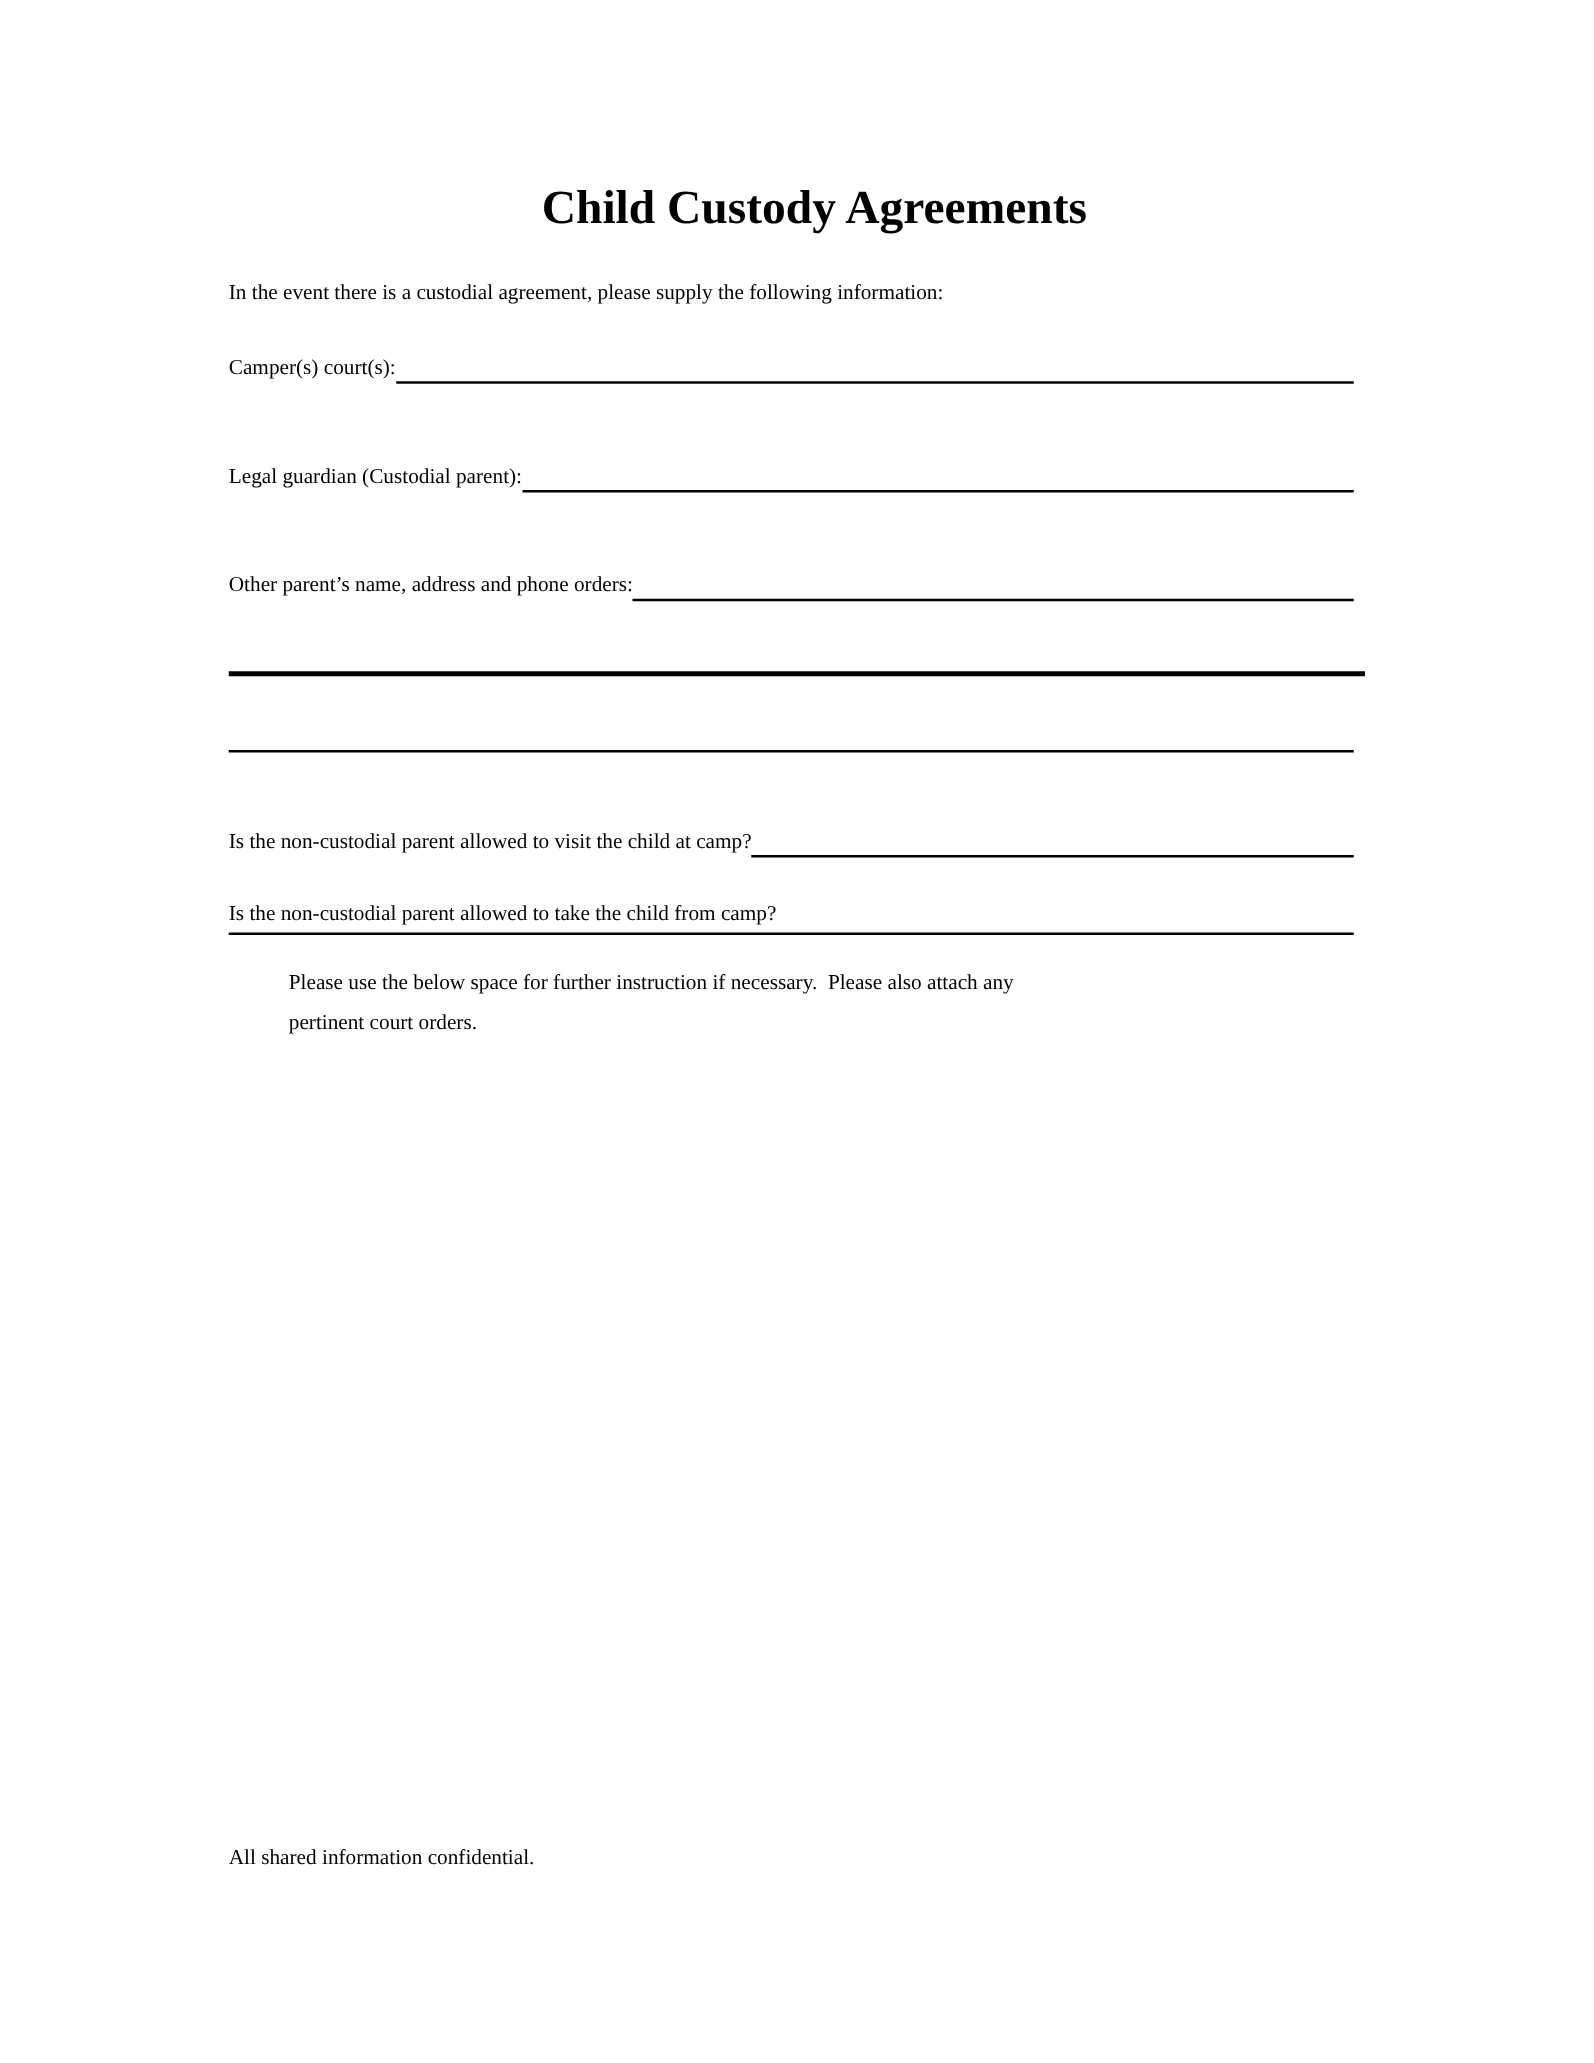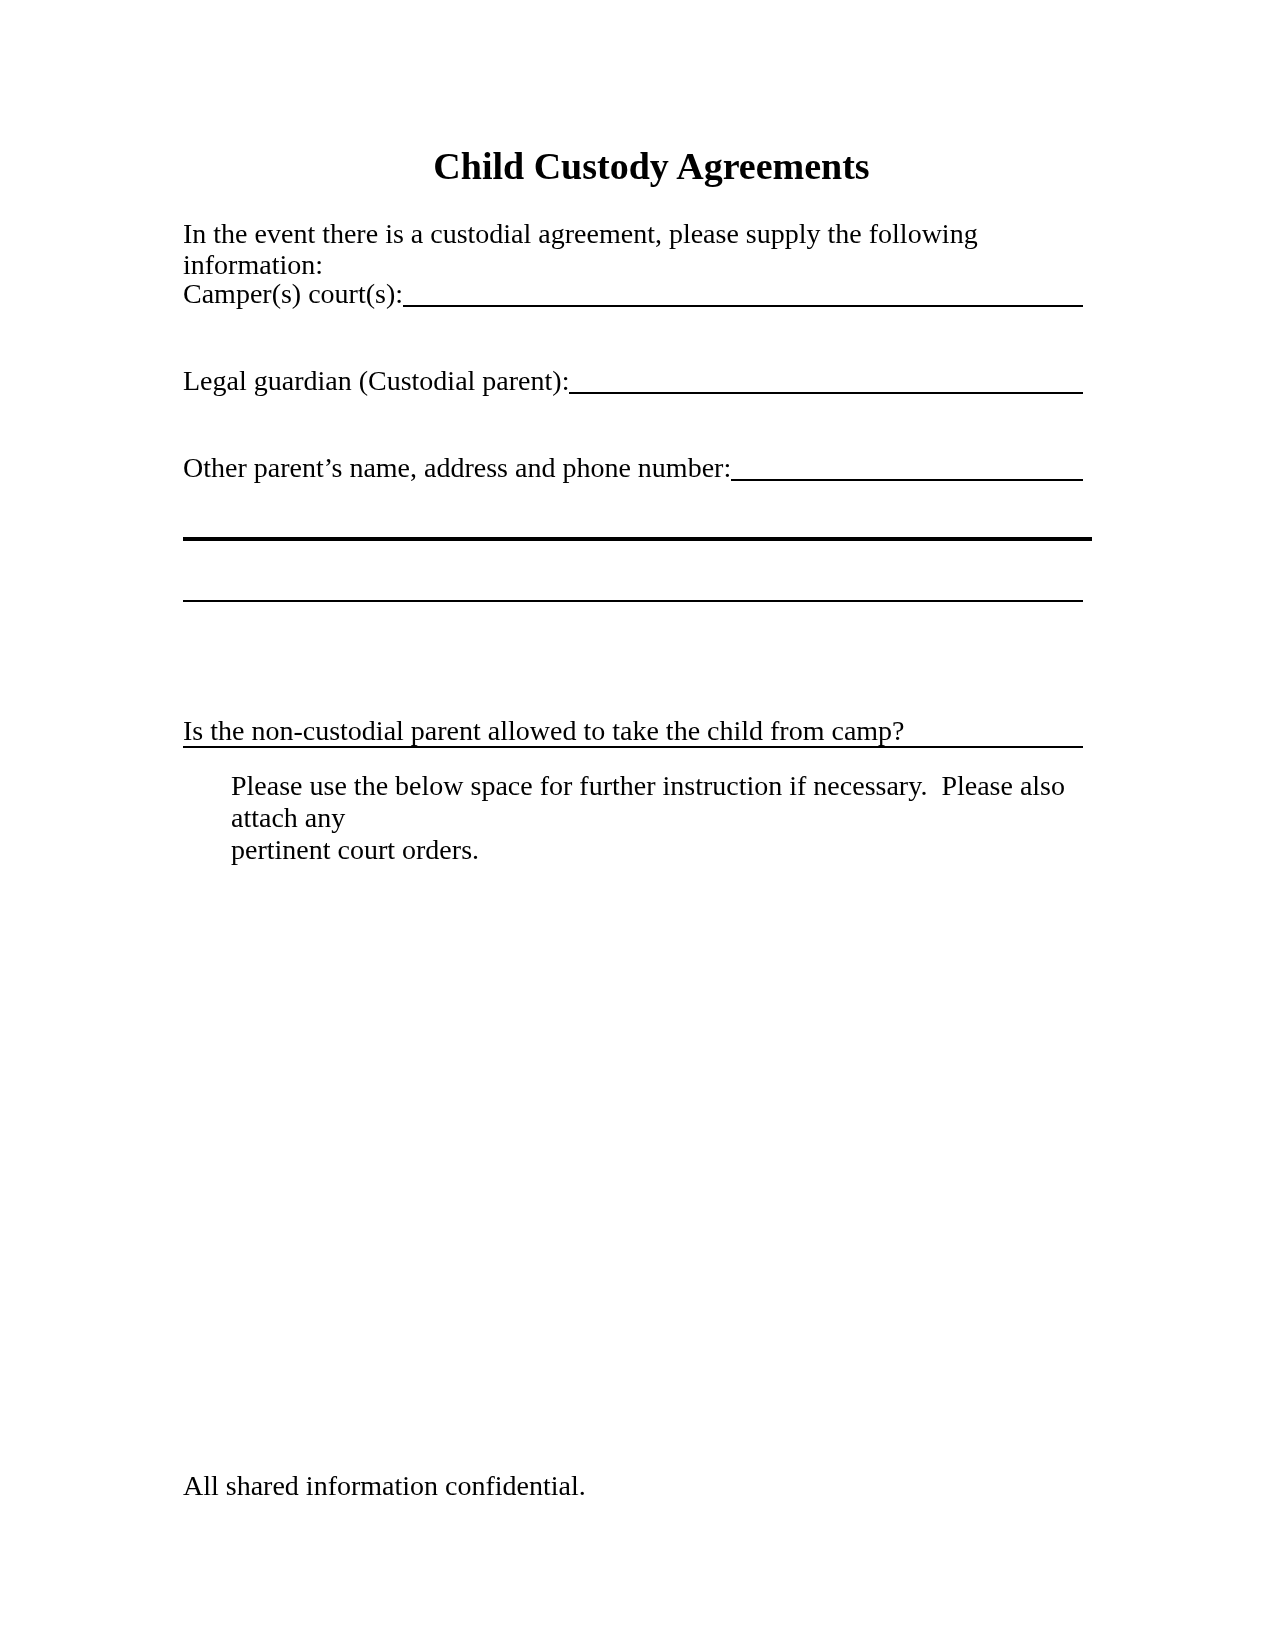--- a/index.html
+++ b/index.html
@@ -21,21 +21,21 @@
     text-align: center;
     font-size: 38px;
     line-height: 40px;
     white-space: nowrap;
     padding-left: 28px;
   }
   .text-row {
     position: absolute;
     left: 183px;
     width: 900px;
-    font-size: 28px;
+    font-size: 17px;
     line-height: 31px;
   }
   .intro   { top: 218px; }
   .field-1 { top: 278px; }
   .field-2 { top: 365px; }
   .field-3 { top: 452px; }
   .q-1     { top: 600px; }
   .q-2     { top: 657px; }
   .q-3     { top: 715px; flex-direction: column; }
   .instructions {
@@ -84,30 +84,34 @@
     <span class="entry-label">Camper(s) court(s):</span>
     <span class="blank-line"></span>
   </div>
 
   <div class="text-row entry-row field-2">
     <span class="entry-label">Legal guardian (Custodial parent):</span>
     <span class="blank-line"></span>
   </div>
 
   <div class="text-row entry-row field-3">
-    <span class="entry-label">Other parent’s name, address and phone number:</span>
+    <span class="entry-label">Other parent’s name, address and phone orders:</span>
     <span class="blank-line"></span>
   </div>
 
   <div class="divider"></div>
 
   <div class="text-row entry-row q-1">
     <span class="blank-line"></span>
   </div>
 
+  <div class="text-row entry-row q-2">
+    <span class="entry-label">Is the non-custodial parent allowed to visit the child at camp?</span>
+    <span class="blank-line"></span>
+  </div>
 
   <div class="text-row entry-row q-3">
     <span class="entry-label">Is the non-custodial parent allowed to take the child from camp?</span>
     <span class="blank-line"></span>
   </div>
 
   <div class="text-row instructions">Please use the below space for further instruction if necessary.  Please also attach any
 pertinent court orders.</div>
 
   <div class="text-row footer-note">All shared information confidential.</div>

